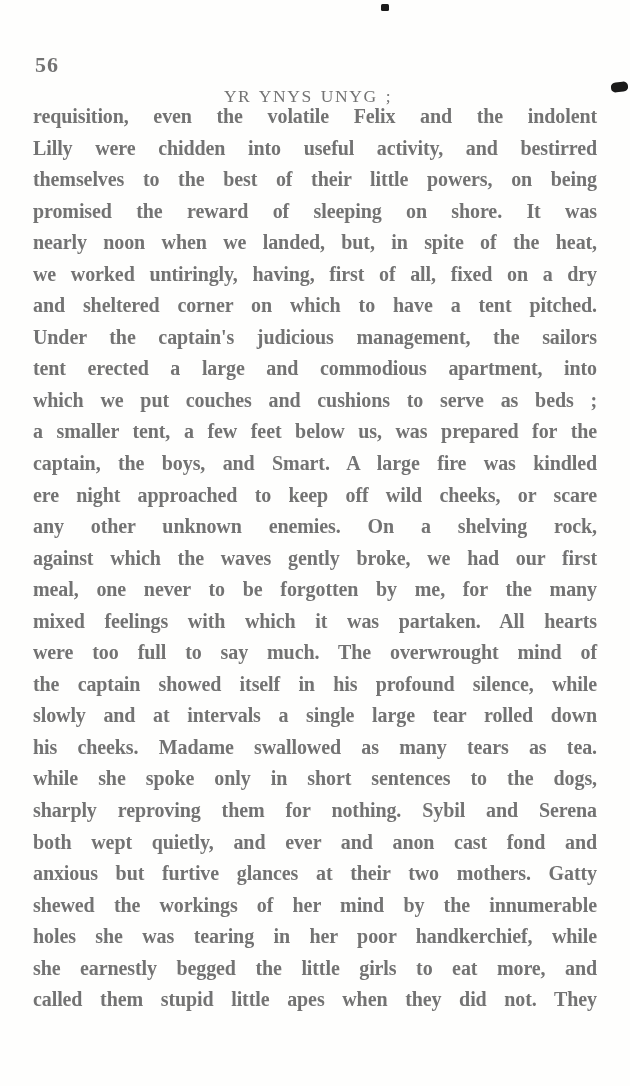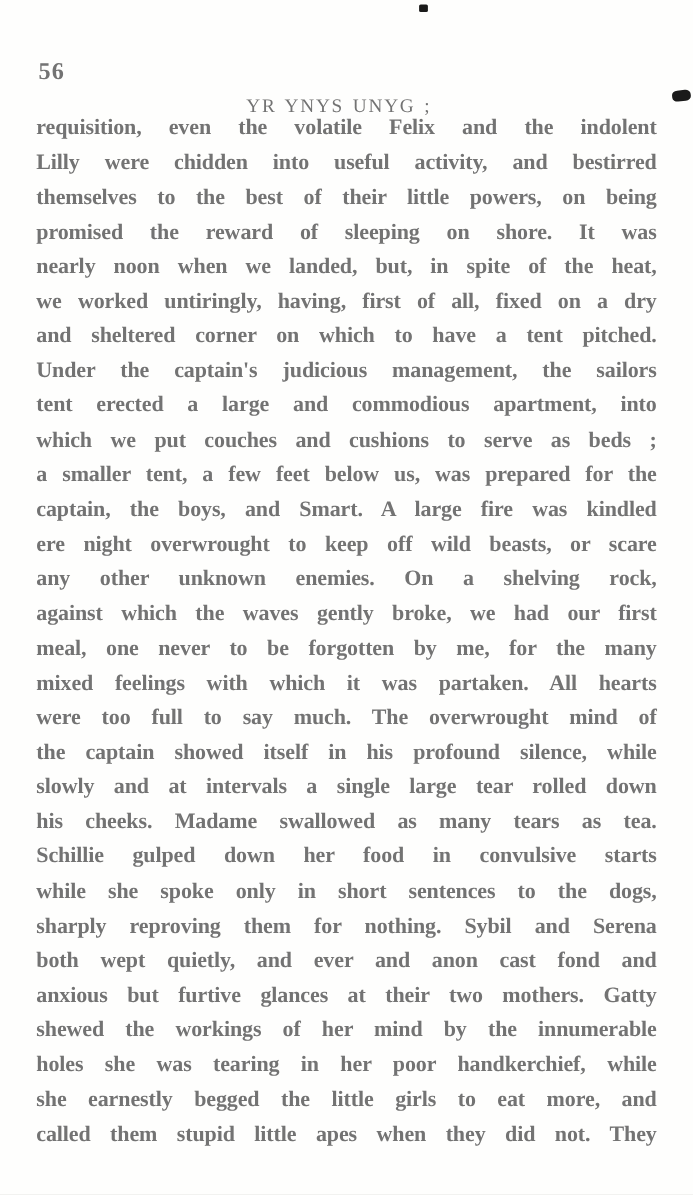--- a/index.html
+++ b/index.html
@@ -98,30 +98,29 @@
       <div class="text-line">themselves to the best of their little powers, on being</div>
       <div class="text-line">promised the reward of sleeping on shore.  It was</div>
       <div class="text-line">nearly noon when we landed, but, in spite of the heat,</div>
       <div class="text-line">we worked untiringly, having, first of all, fixed on a dry</div>
       <div class="text-line">and sheltered corner on which to have a tent pitched.</div>
       <div class="text-line">Under the captain's judicious management, the sailors</div>
       <div class="text-line">tent erected a large and commodious apartment, into</div>
       <div class="text-line">which we put couches and cushions to serve as beds ;</div>
       <div class="text-line">a smaller tent, a few feet below us, was prepared for the</div>
       <div class="text-line">captain, the boys, and Smart.  A large fire was kindled</div>
-      <div class="text-line">ere night overwrought to keep off wild beasts, or scare</div>
+      <div class="text-line">ere night approached to keep off wild cheeks, or scare</div>
       <div class="text-line">any other unknown enemies.  On a shelving rock,</div>
       <div class="text-line">against which the waves gently broke, we had our first</div>
       <div class="text-line">meal, one never to be forgotten by me, for the many</div>
       <div class="text-line">mixed feelings with which it was partaken.  All hearts</div>
       <div class="text-line">were too full to say much.  The overwrought mind of</div>
       <div class="text-line">the captain showed itself in his profound silence, while</div>
       <div class="text-line">slowly and at intervals a single large tear rolled down</div>
       <div class="text-line">his cheeks.  Madame swallowed as many tears as tea.</div>
-      <div class="text-line">Schillie gulped down her food in convulsive starts</div>
       <div class="text-line">while she spoke only in short sentences to the dogs,</div>
       <div class="text-line">sharply reproving them for nothing.  Sybil and Serena</div>
       <div class="text-line">both wept quietly, and ever and anon cast fond and</div>
       <div class="text-line">anxious but furtive glances at their two mothers.  Gatty</div>
       <div class="text-line">shewed the workings of her mind by the innumerable</div>
       <div class="text-line">holes she was tearing in her poor handkerchief, while</div>
       <div class="text-line">she earnestly begged the little girls to eat more, and</div>
       <div class="text-line">called them stupid little apes when they did not.  They</div>
     </div>
 

